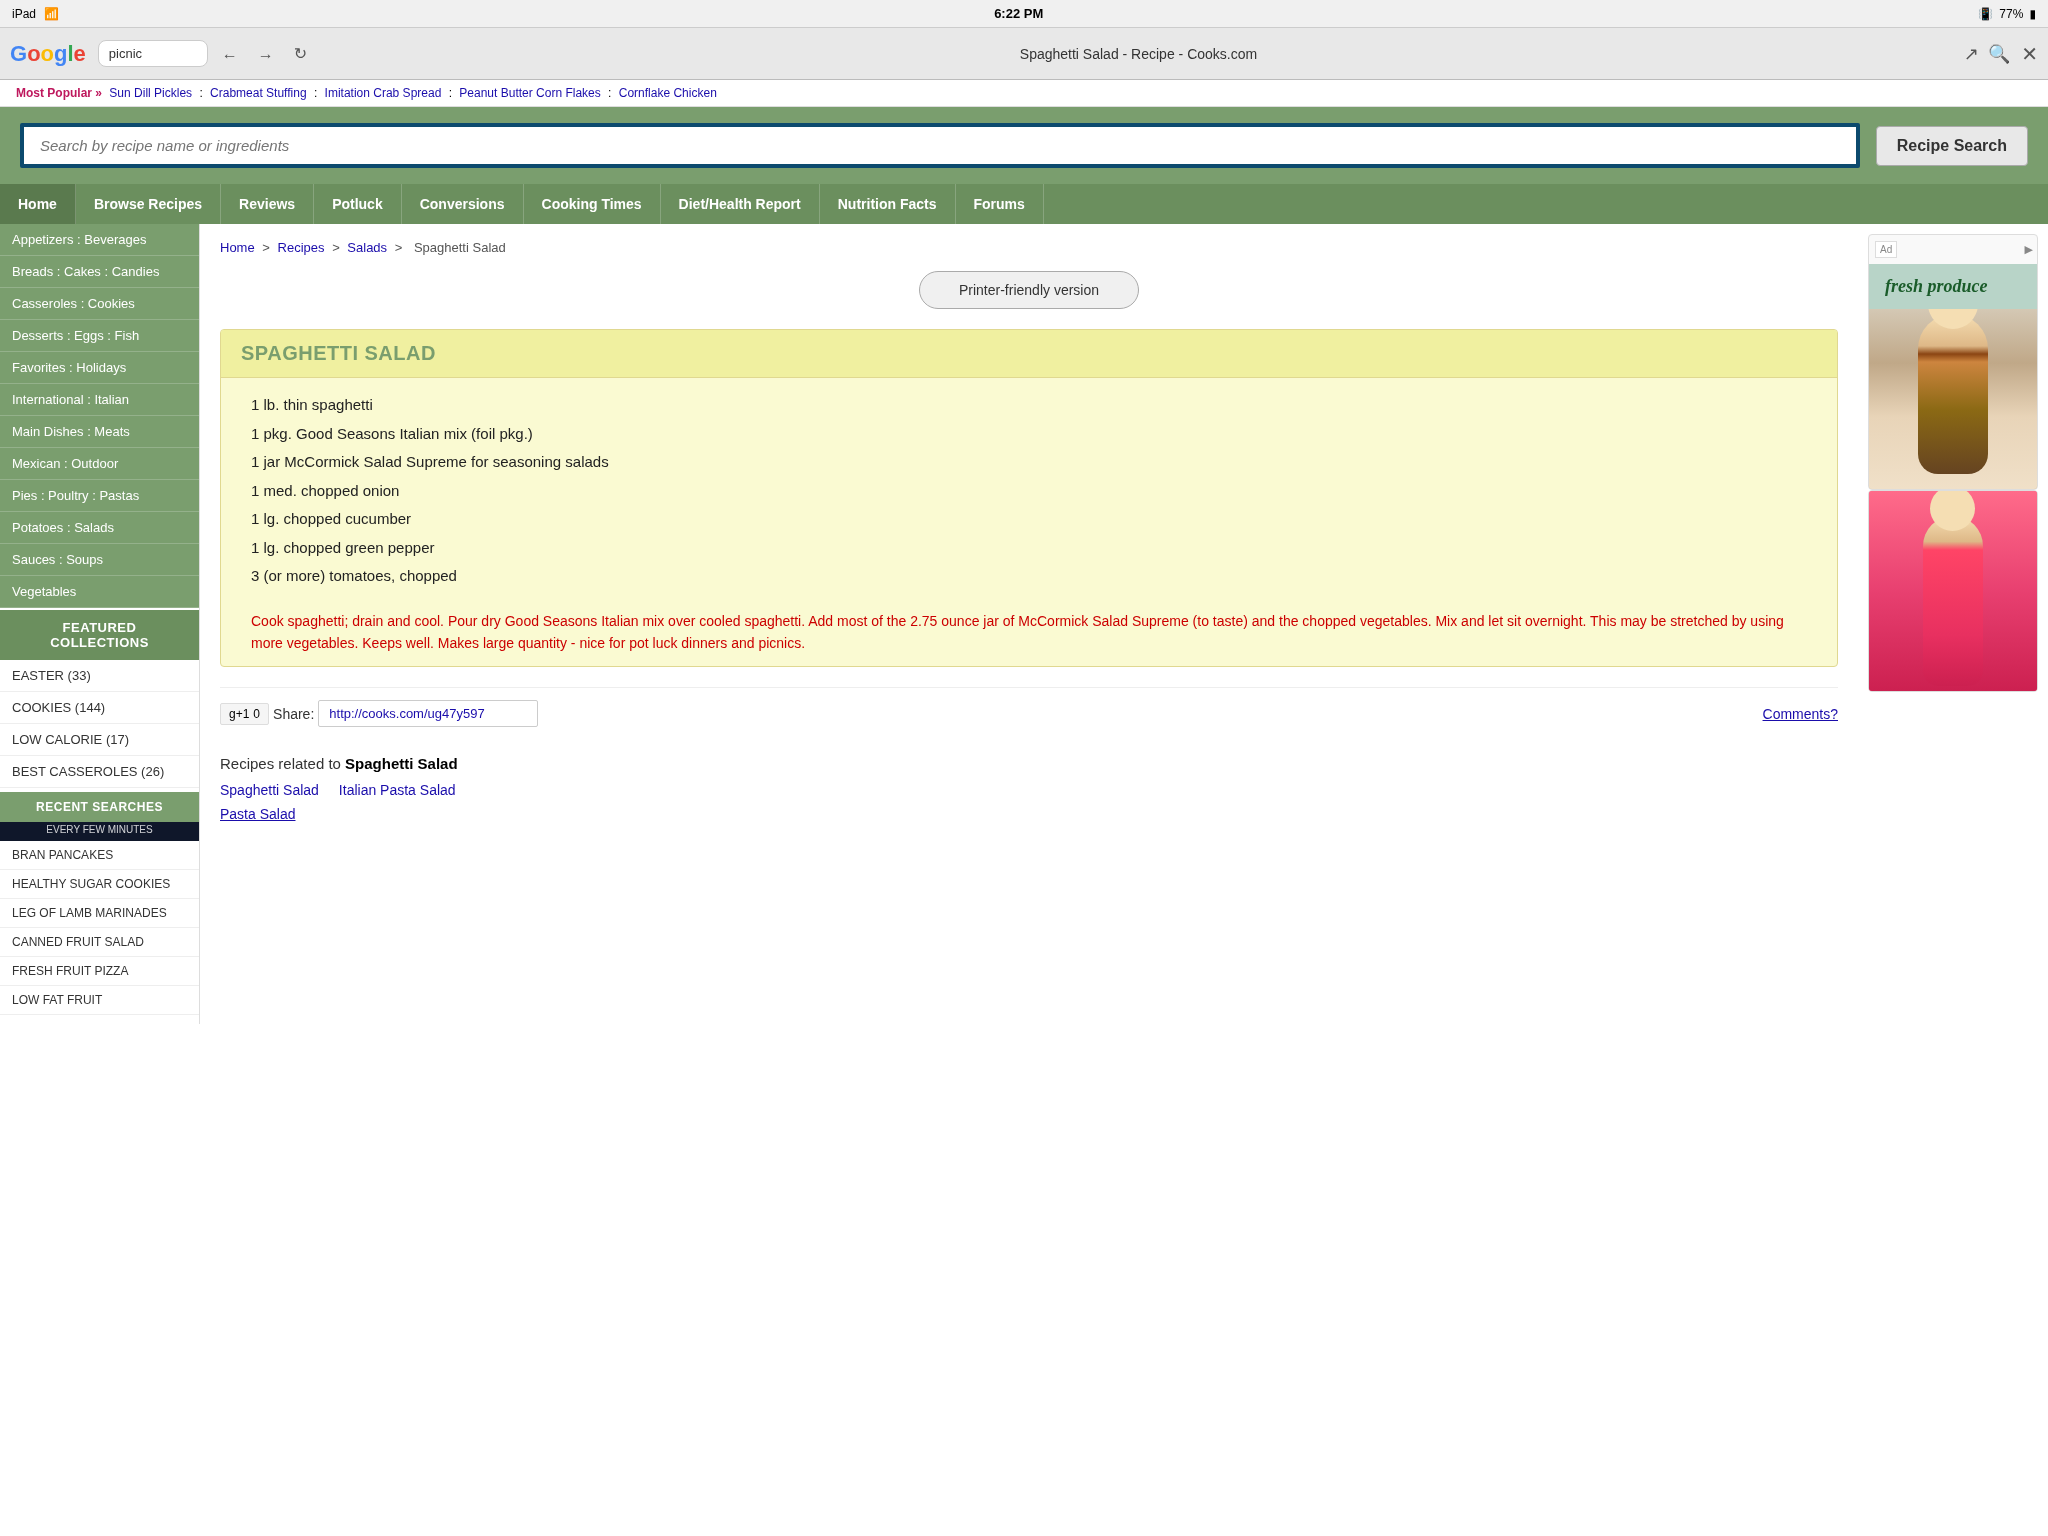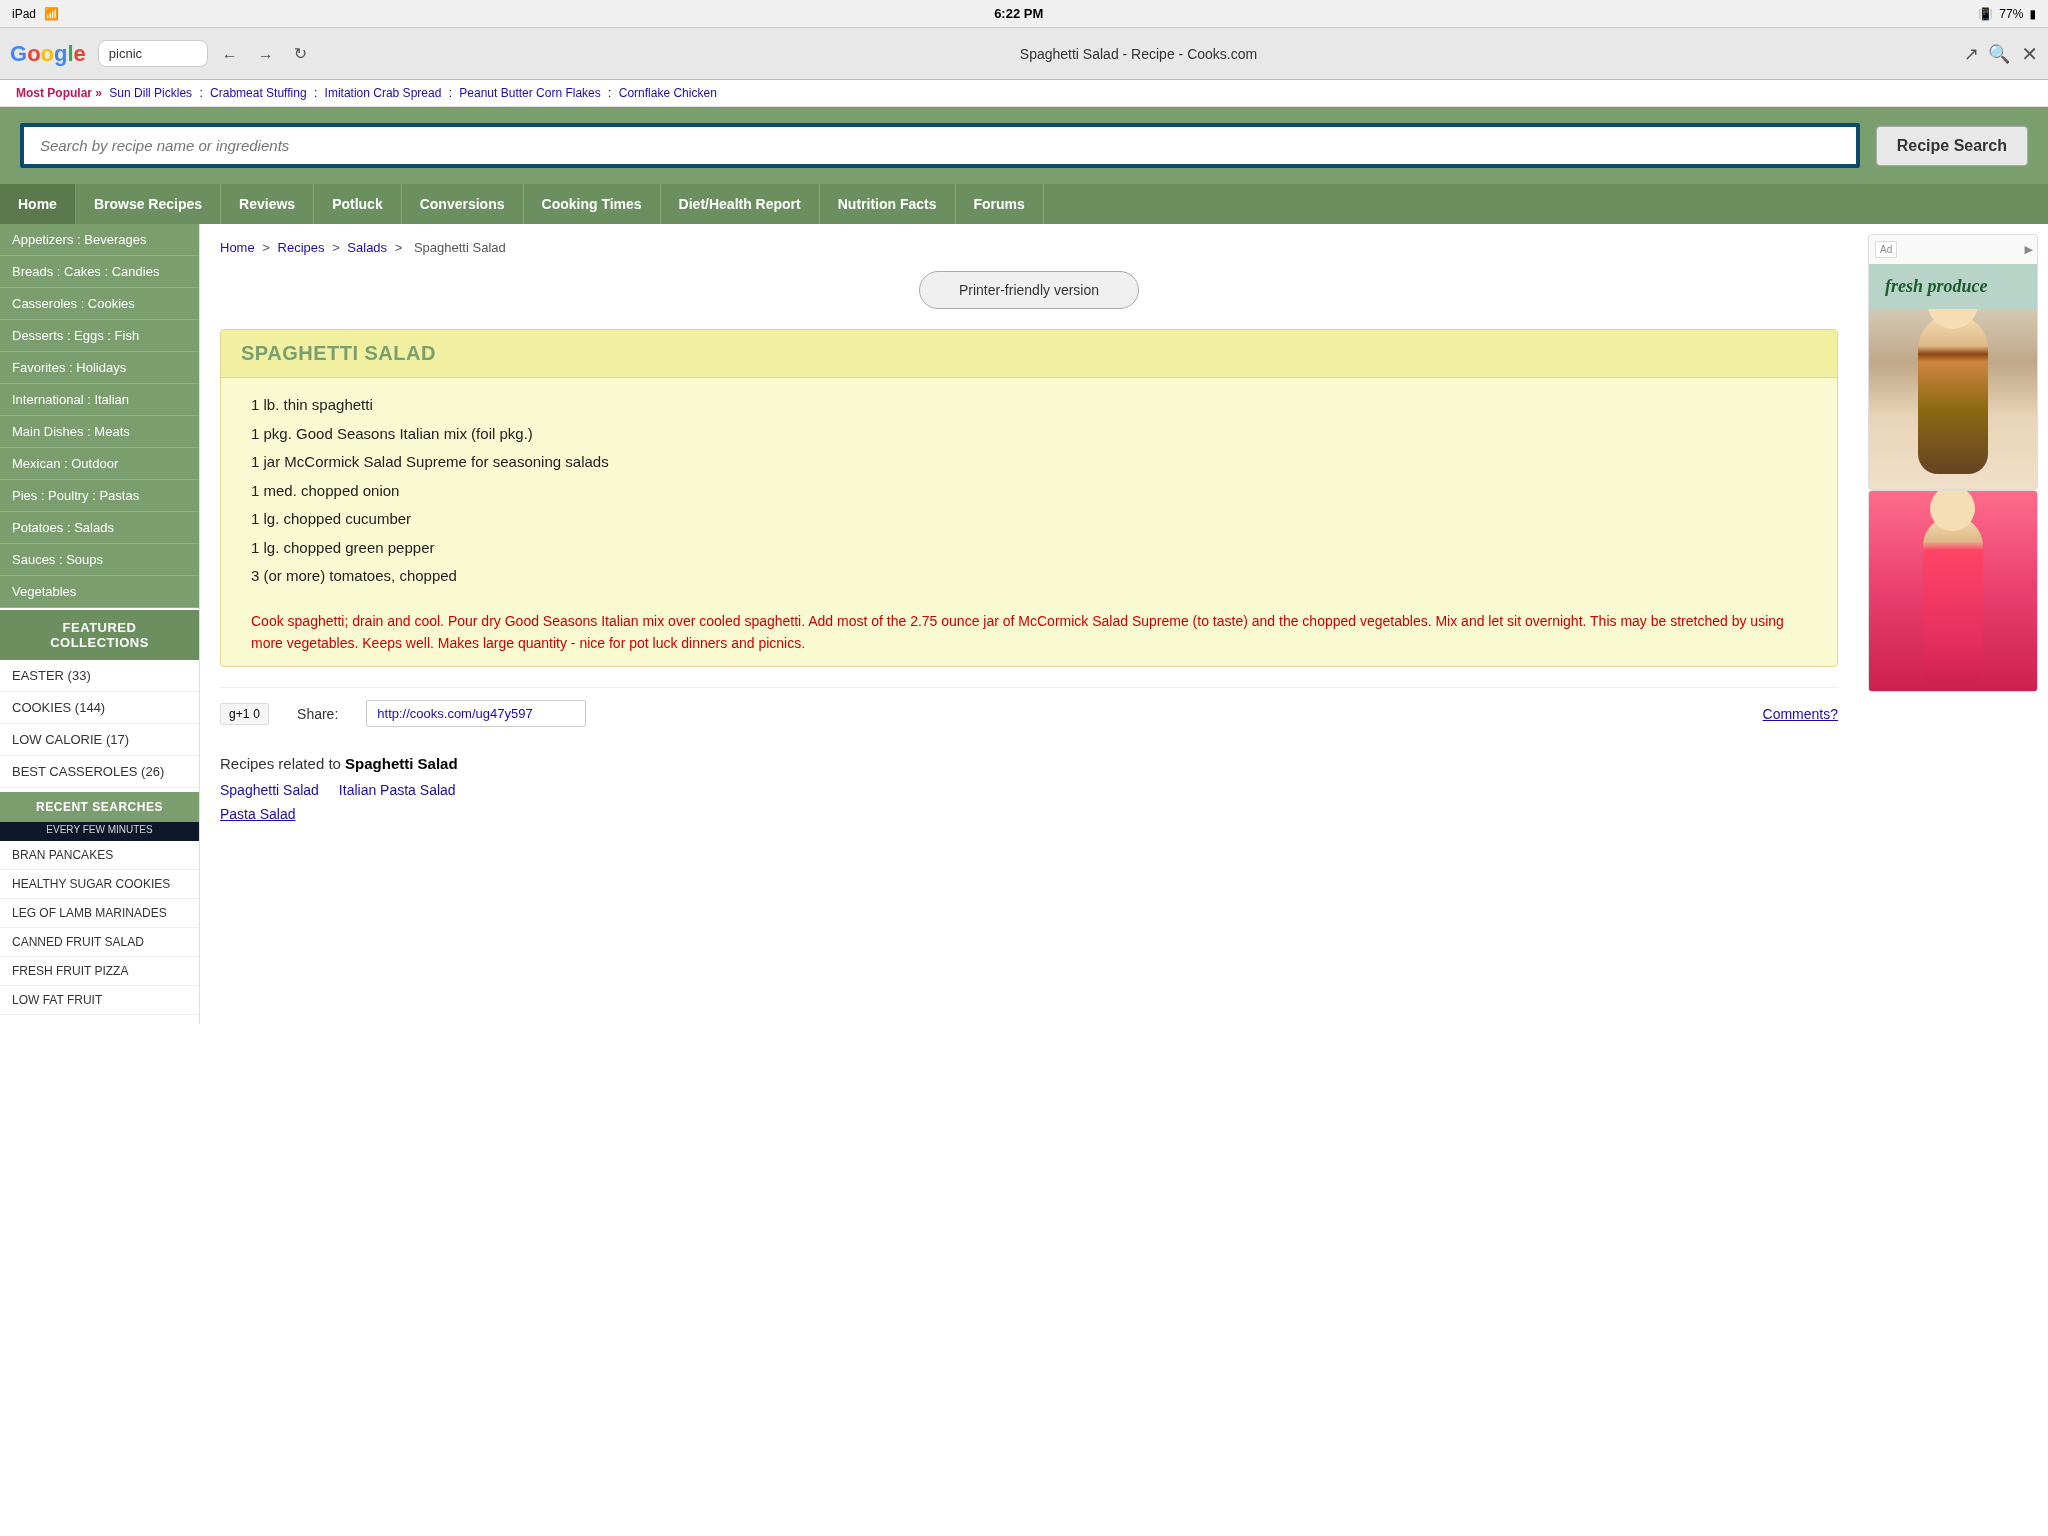--- a/index.html
+++ b/index.html
@@ -250,21 +250,21 @@
     .recipe-instructions p {
       font-size: 14px;
       color: #cc0000;
       line-height: 1.6;
     }
 
     
     .share-bar {
       display: flex;
       align-items: center;
-      gap: 28px;
+      gap: 4px;
       padding: 12px 0;
       border-top: 1px solid #eee;
       margin-bottom: 16px;
     }
     .g-plus-btn {
       display: flex;
       align-items: center;
       gap: 4px;
       border: 1px solid #ddd;
       border-radius: 2px;

